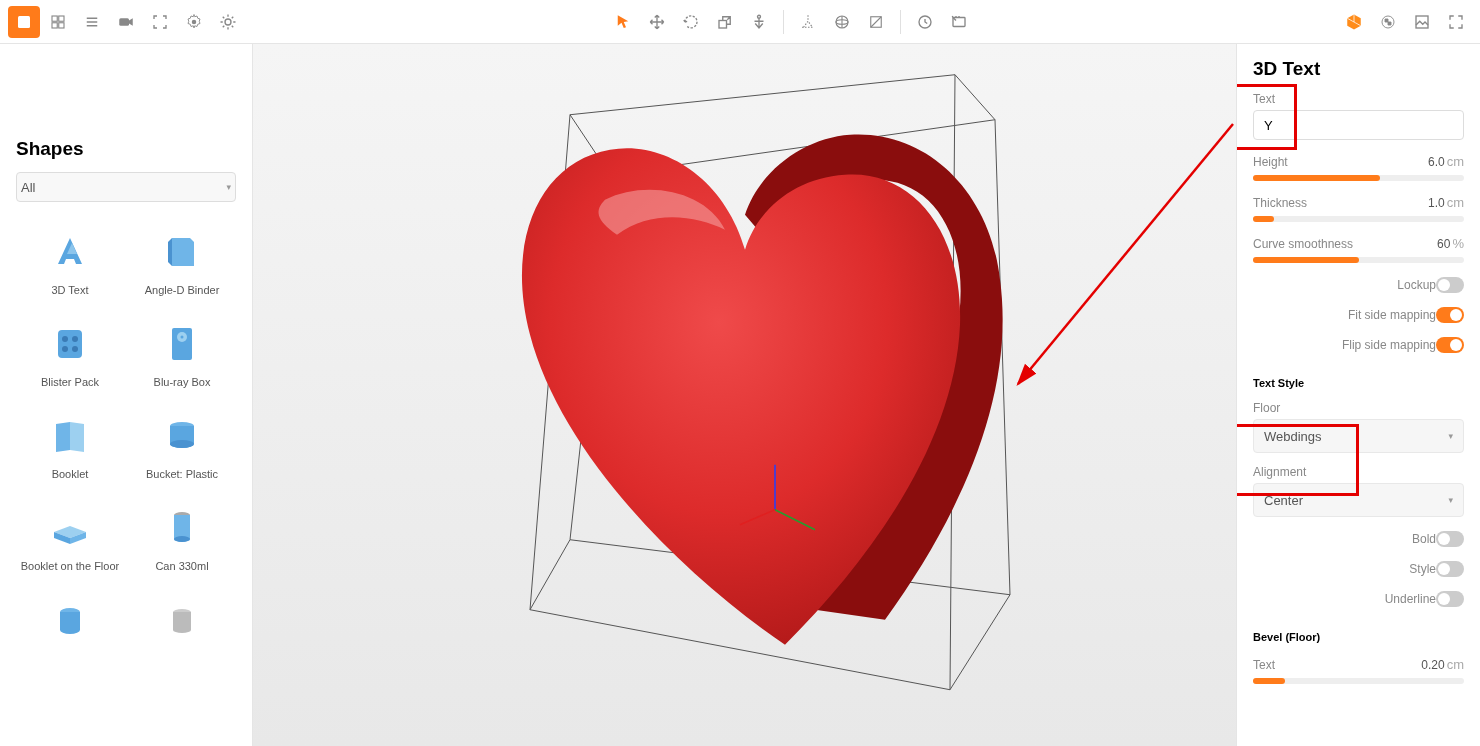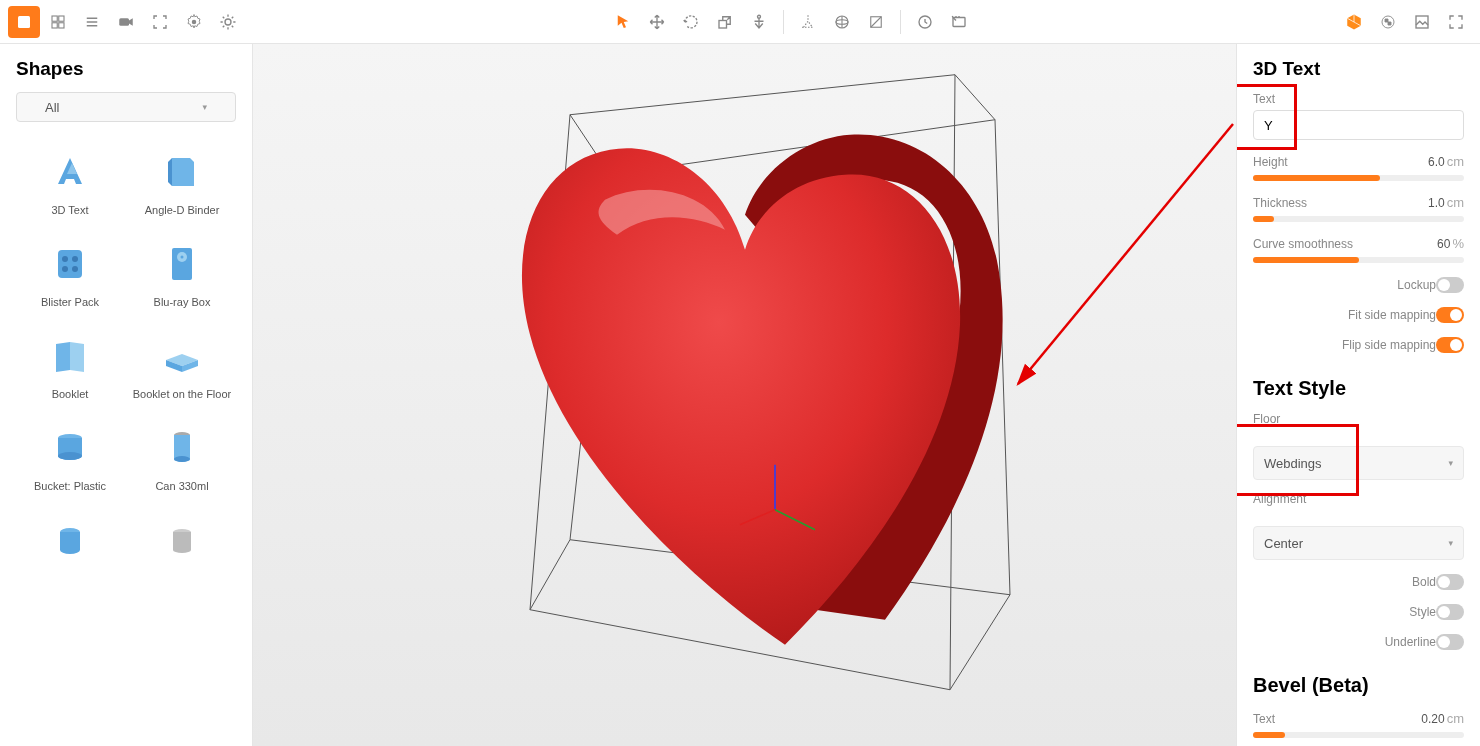--- a/index.html
+++ b/index.html
@@ -9,48 +9,48 @@
 .toolbar { height: 44px; min-height:44px; border-bottom: 1px solid #e5e5e5; display: flex; align-items: center; padding: 0 8px; gap: 2px; }
 .tb-btn { width: 32px; height: 32px; display: inline-flex; align-items: center; justify-content: center; border-radius: 4px; cursor: pointer; color: #888; }
 .tb-btn.active { background: #ff7b1a; color: #fff; }
 .tb-btn svg { width: 18px; height: 18px; }
 .tb-sep { width: 1px; height: 24px; background: #e0e0e0; margin: 0 6px; }
 .tb-spacer { flex: 1; }
 .tb-ptr { color: #ff7b1a; }
 
 
 .main { flex: 1; display: flex; overflow:hidden; }
-.sidebar-left { width: 253px; border-right: 1px solid #e5e5e5; padding: 14px 16px; display:flex; flex-direction:column; overflow:hidden; }
+.sidebar-left { width: 253px; border-right: 1px solid #e5e5e5; padding: 14px 16px; display:flex; flex-direction:column; overflow:hidden;justify-content:center; }
 .canvas { flex: 1; background: linear-gradient(180deg,#f5f5f5 0%,#e8e8e8 100%); position: relative; overflow:hidden; }
 .sidebar-right { width: 244px; border-left: 1px solid #e5e5e5; padding: 14px 16px; overflow-y:auto; overflow-x:hidden; }
 
 
 .panel-title { font-size: 19px; font-weight: 600; margin-bottom: 12px; }
-.filter-dd { width: 100%; height: 30px; border: 1px solid #ddd; border-radius: 4px; background: #f8f8f8; padding: 0 28px; font-size: 13px; color: #555; display: flex; align-items: center; justify-content: space-between; cursor: pointer; margin-bottom: 18px; }
+.filter-dd { width: 100%; height: 30px; border: 1px solid #ddd; border-radius: 4px; background: #f8f8f8; padding: 0 4px; font-size: 13px; color: #555; display: flex; align-items: center; justify-content: space-between; cursor: pointer; margin-bottom: 18px; }
 .shape-grid { display: grid; grid-template-columns: 1fr 1fr; gap: 6px 4px; overflow-y:auto; }
 .shape-item { display: flex; flex-direction: column; align-items: center; padding: 10px 2px; cursor: pointer; border-radius: 4px; }
 .shape-icon { width: 44px; height: 44px; display:flex; align-items:center; justify-content:center; }
 .shape-label { font-size: 11px; color: #555; margin-top: 10px; text-align: center; }
 
 
 .rs-title { font-size: 19px; font-weight: 600; margin-bottom: 12px; }
 .prop-label { font-size: 12px; color: #888; margin-top: 12px; margin-bottom: 4px; display:block; }
 .prop-row { display: flex; justify-content: space-between; align-items: baseline; font-size: 12px; color: #888; margin-top: 14px; }
 .prop-val { color: #555; font-size: 12px; }
 .prop-unit { color: #aaa; font-size: 13px; margin-left:2px;}
 .text-input { width: 100%; height: 30px; border: 1px solid #ddd; border-radius: 4px; padding: 0 10px; font-size: 13px; }
 .slider { height: 6px; border-radius: 3px; background: #eee; margin-top: 6px; position: relative; }
 .slider-fill { height: 100%; background: #ff7b1a; border-radius: 3px; }
 .toggle-row { display: flex; justify-content: flex-end; align-items: center; font-size: 12px; color: #888; margin-top: 14px; }
 .toggle { width: 28px; height: 16px; border-radius: 8px; background: #ccc; position: relative; cursor:pointer;}
 .toggle::after { content:''; width:12px; height:12px; border-radius:50%; background:#fff; position:absolute; top:2px; left:2px; transition:.15s;}
 .toggle.on { background:#ff7b1a; }
 .toggle.on::after { left:14px; }
-.select-dd { width: 100%; height: 30px; border: 1px solid #e8e8e8; border-radius: 4px; background: #f6f6f6; padding: 16px 10px; font-size: 13px; color: #555; display: flex; align-items: center; justify-content: space-between; cursor: pointer; margin-top: 20px; }
-.section-h { font-size: 20px; font-weight: 600; margin-top: 24px; margin-bottom: 4px; }
+.select-dd { width: 100%; height: 30px; border: 1px solid #e8e8e8; border-radius: 4px; background: #f6f6f6; padding: 16px 10px; font-size: 13px; color: #555; display: flex; align-items: center; justify-content: space-between; cursor: pointer; margin-top: 4px; }
+.section-h { font-size: 11px; font-weight: 600; margin-top: 24px; margin-bottom: 4px; }
 
 
 .anno { position:absolute; border:3px solid #e40000; pointer-events:none; }
 .arrow-svg { position:absolute; pointer-events:none; }
 
 
 .heart-wrap { position:absolute; left:50%; top:50%; transform:translate(-50%,-52%); }
 </style>
 </head>
 <body>
@@ -244,36 +244,36 @@
             <svg viewBox="0 0 44 44">
               <path d="M8 10l14-2v28l-14 2z" fill="#6fb5e8"></path>
               <path d="M22 8l14 2v28l-14-2z" fill="#9dd0f0"></path>
             </svg>
           </div>
           <div class="shape-label">Booklet</div>
         </div>
       <div class="shape-item">
           <div class="shape-icon">
             <svg viewBox="0 0 44 44">
+              <ellipse cx="22" cy="12" rx="12" ry="4" fill="#6fb5e8"></ellipse>
+              <path d="M10 12v18a12 4 0 0 0 24 0V12" fill="#5aa6e0"></path>
+              <ellipse cx="22" cy="30" rx="12" ry="4" fill="#4a92d0"></ellipse>
+            </svg>
+          </div>
+          <div class="shape-label">Bucket: Plastic</div>
+        </div>
+      <div class="shape-item">
+          <div class="shape-icon">
+            <svg viewBox="0 0 44 44">
               <path d="M6 26l16-6 16 6-16 6z" fill="#9dd0f0"></path>
               <path d="M6 26l16 6v6l-16-6z" fill="#5aa6e0"></path>
               <path d="M38 26l-16 6v6l16-6z" fill="#6fb5e8"></path>
             </svg>
           </div>
           <div class="shape-label">Booklet on the Floor</div>
-        </div>
-      <div class="shape-item">
-          <div class="shape-icon">
-            <svg viewBox="0 0 44 44">
-              <ellipse cx="22" cy="12" rx="12" ry="4" fill="#6fb5e8"></ellipse>
-              <path d="M10 12v18a12 4 0 0 0 24 0V12" fill="#5aa6e0"></path>
-              <ellipse cx="22" cy="30" rx="12" ry="4" fill="#4a92d0"></ellipse>
-            </svg>
-          </div>
-          <div class="shape-label">Bucket: Plastic</div>
         </div>
       <div class="shape-item">
           <div class="shape-icon">
             <svg viewBox="0 0 44 44">
               <ellipse cx="22" cy="9" rx="8" ry="3" fill="#aaa"></ellipse>
               <path d="M14 9v24a8 3 0 0 0 16 0V9" fill="#6fb5e8"></path>
               <ellipse cx="22" cy="33" rx="8" ry="3" fill="#4a92d0"></ellipse>
             </svg>
           </div>
           <div class="shape-label">Can 330ml</div>
@@ -410,21 +410,21 @@
       </div>
     <div class="toggle-row">
         <span>Style</span>
         <div class="toggle"></div>
       </div>
     <div class="toggle-row">
         <span>Underline</span>
         <div class="toggle"></div>
       </div>
 
-    <div class="section-h">Bevel (Beta)</div>
+    <div class="section-h">Bevel (Floor)</div>
     <div class="prop-row">
       <span>Text</span>
       <span><span class="prop-val">0.20</span><span class="prop-unit">cm</span></span>
     </div>
     <div class="slider">
         <div class="slider-fill" style="width:15%"></div>
       </div>
 
     
     <div class="anno" style="left:-18px; top:40px; width:78px; height:66px;"></div>

